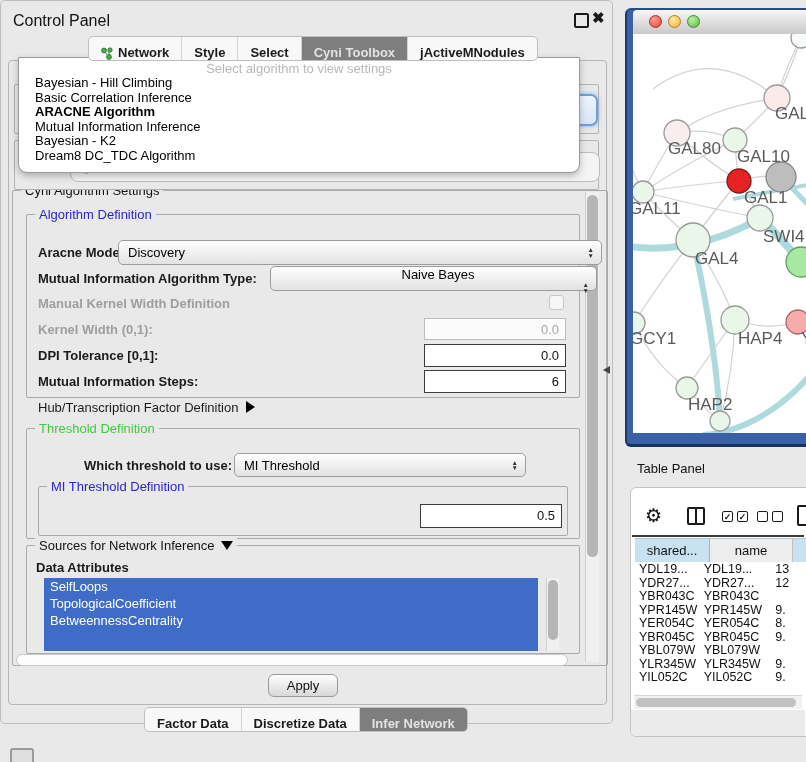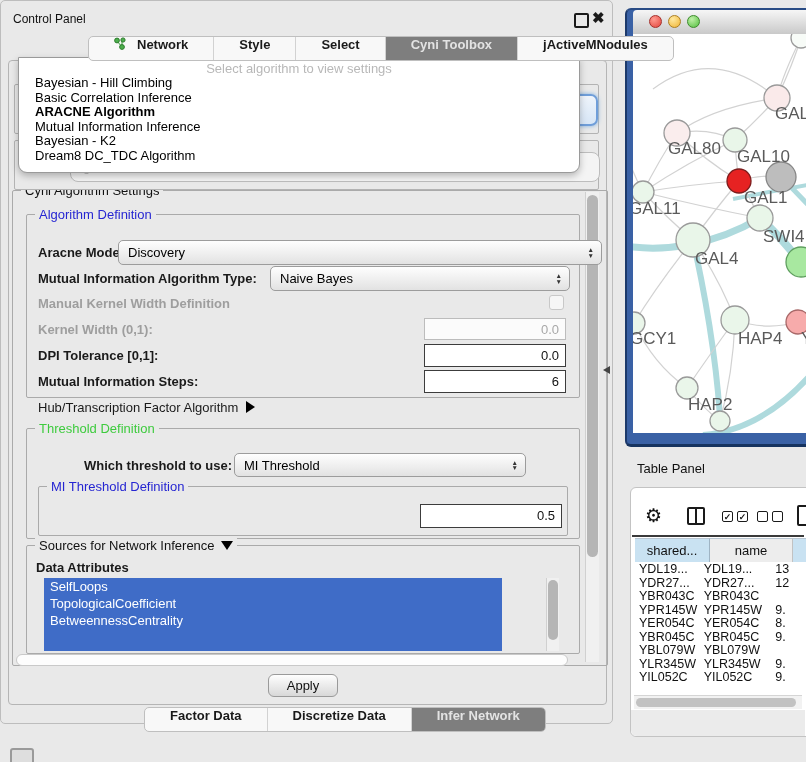--- a/index.html
+++ b/index.html
@@ -3,31 +3,31 @@
 <meta charset="utf-8">
 <style>
   html,body{margin:0;padding:0;}
   .screen{position:relative;width:806px;height:762px;background:#e9e9e9;overflow:hidden;
           font-family:"Liberation Sans",sans-serif;color:#111;}
   .abs{position:absolute;}
 
   
   .cpanel{left:0;top:8;width:613px;height:724px;background:#e9e9e9;
           border:1px solid #bdbdbd;border-radius:5px;box-sizing:border-box;}
-  .cpanel-title{left:13px;top:12px;font-size:12px;}
+  .cpanel-title{left:13px;top:12px;font-size:16px;}
   .float-btn{left:574px;top:13px;width:11px;height:11px;border:2px solid #1a1a1a;border-radius:2px;}
   .close-btn{left:592px;top:9px;font-size:15px;font-weight:700;color:#1a1a1a;}
 
   .content-panel{left:8px;top:60px;width:597px;height:643px;border:1px solid #b5b5b5;
                  border-radius:4px;background:#e9e9e9;}
 
   
   .tabstrip{display:flex;background:#f8f8f8;border:1px solid #bfbfbf;border-radius:5px;
             overflow:hidden;height:23px;z-index:6;}
-  .tab{display:flex;align-items:flex-start;gap:11px;padding:0 25px;font-size:13px;font-weight:700;
+  .tab{display:flex;align-items:flex-end;gap:5px;padding:0 12px;font-size:13px;font-weight:700;
        color:#1a1a1a;border-right:1px solid #d2d2d2;white-space:nowrap;}
   .tab:last-child{border-right:none;}
   .tab.selected{background:#7e7e7e;color:#e3e3e3;}
 
   
   .ghost-group{border:1px solid #b3b3b3;border-radius:2px;background:#e9e9e9;z-index:1;}
   .ghost-combo-focus{width:34px;height:28px;border:2px solid #6f9ed9;border-radius:7px;
        background:linear-gradient(#eef4fb,#d7e6f6);box-shadow:0 0 4px #7fb0e0;z-index:1;}
   .ghost-combo{height:28px;background:#f4f4f4;border:1px solid #bdbdbd;border-radius:8px;
        font-size:13px;color:#b5b5b5;line-height:28px;padding-left:12px;z-index:1;}
@@ -62,21 +62,21 @@
 
   .checkbox{position:absolute;width:15px;height:15px;border:1px solid #c8c8c8;border-radius:3px;
             background:#f6f6f6;box-sizing:border-box;}
 
   .tri-right{display:inline-block;width:0;height:0;border-left:9px solid #000;
              border-top:6px solid transparent;border-bottom:6px solid transparent;margin-left:8px;
              vertical-align:-1px;}
   .tri-down{display:inline-block;width:0;height:0;border-top:9px solid #000;
             border-left:6px solid transparent;border-right:6px solid transparent;margin-left:6px;}
 
-  .attr-list{left:44px;top:578px;width:458px;height:73px;background:#3f6cc7;overflow:hidden;}
+  .attr-list{left:44px;top:578px;width:494px;height:73px;background:#3f6cc7;overflow:hidden;}
   .attr-item{color:#fff;font-size:13px;line-height:17px;padding-left:6px;white-space:nowrap;}
 
   .vscroll{background:#f0f0f0;border-left:1px solid #d0d0d0;}
   .vthumb{position:absolute;background:#b5b5b5;border-radius:6px;}
   .hthumb{position:absolute;background:#fdfdfd;border:1px solid #c9c9c9;border-radius:6px;}
 
   .apply-btn{left:268px;top:674px;width:70px;height:23px;border:1px solid #9a9a9a;border-radius:6px;
              background:linear-gradient(#fefefe,#d8d8d8);font-size:13px;text-align:center;
              line-height:22px;box-sizing:border-box;}
 
@@ -186,42 +186,42 @@
   <div class="lbl" style="left:38px;top:245px;">Aracne Mode:</div>
   <div class="combo" style="left:118px;top:240px;width:484px;height:25px;">
     <span>Discovery</span>
     <span class="arrows">
         <span>▲</span>
         <span>▼</span>
       </span>
   </div>
 
   <div class="lbl" style="left:38px;top:271px;">Mutual Information Algorithm Type:</div>
-  <div class="combo" style="left:270px;top:266px;width:300px;height:25px;">
+  <div class="combo" style="left:270px;top:266px;width:327px;height:25px;flex-direction:column;">
     <span>Naive Bayes</span>
     <span class="arrows">
         <span>▲</span>
         <span>▼</span>
       </span>
   </div>
 
   <div class="lbl dis" style="left:38px;top:296px;">Manual Kernel Width Definition</div>
   <div class="checkbox" style="left:549px;top:295px;"></div>
 
   <div class="lbl dis" style="left:38px;top:322px;">Kernel Width (0,1):</div>
   <div class="field disabled" style="left:424px;top:318px;width:142px;height:22px;">0.0</div>
 
   <div class="lbl" style="left:38px;top:348px;">DPI Tolerance [0,1]:</div>
   <div class="field" style="left:424px;top:344px;width:142px;height:23px;">0.0</div>
 
   <div class="lbl" style="left:38px;top:374px;">Mutual Information Steps:</div>
   <div class="field" style="left:424px;top:370px;width:142px;height:23px;">6</div>
 
   <div class="lbl plain" style="left:38px;top:400px;">
-    <span>Hub/Transcription Factor Algorithm</span><span class="tri-right"></span>
+    <span>Hub/Transcription Factor Definition</span><span class="tri-right"></span>
   </div>
 
   <div class="abs group" style="left:26px;top:428px;width:552px;height:109px;">
     <span class="group-title t-green">Threshold Definition</span>
   </div>
   <div class="lbl" style="left:84px;top:458px;">Which threshold to use:</div>
   <div class="combo" style="left:234px;top:453px;width:292px;height:24px;">
     <span>MI Threshold</span>
     <span class="arrows">
         <span>▲</span>

